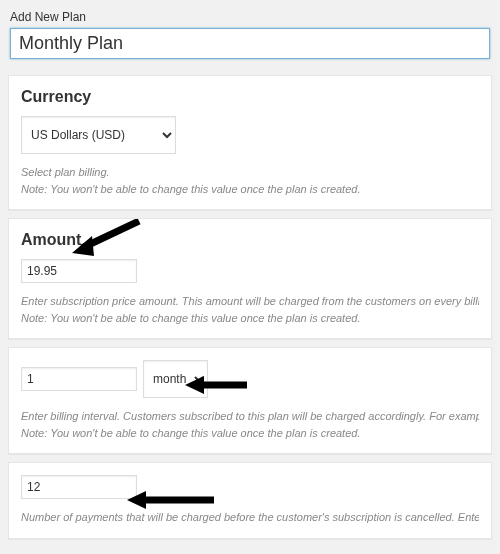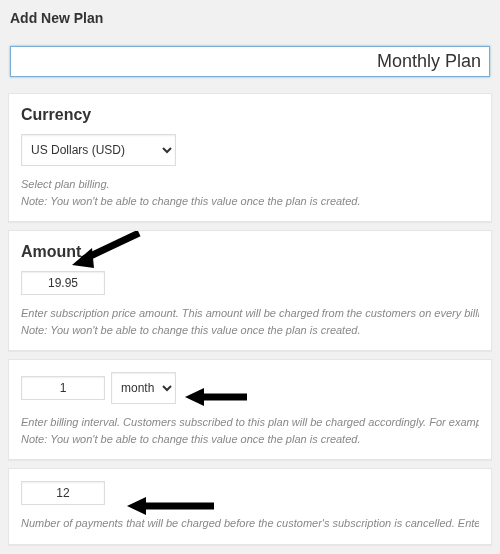--- a/index.html
+++ b/index.html
@@ -7,35 +7,34 @@
     font-family: "Segoe UI", "Helvetica Neue", Arial, sans-serif;
     background: #f1f1f1;
     color: #444;
     font-size: 12px;
     width: 500px;
   }
   .page-header {
     padding: 10px 10px 8px 10px;
   }
   .page-header h1 {
-    font-size: 14px;
-    font-weight: 700;
+    font-size: 12px;
+    font-weight: 400;
     color: #333;
-    margin-bottom: 20px;
+    margin-bottom: 4px;
   }
   .title-input {
     width: 100%;
     font-size: 18px;
     padding: 4px 8px;
     border: 1px solid #7baed6;
     box-shadow: 0 0 2px rgba(30,140,190,.6);
     color: #333;
     outline: none;
     background: #fff;
-    text-align: right;
   }
   .metabox {
     background: #fff;
     border: 1px solid #e5e5e5;
     box-shadow: 0 1px 1px rgba(0,0,0,0.04);
     margin: 8px;
     padding: 12px;
     position: relative;
     overflow: hidden;
   }
@@ -53,22 +52,22 @@
     margin-bottom: 10px;
   }
   select.small, input.small {
     border: 1px solid #ddd;
     box-shadow: inset 0 1px 2px rgba(0,0,0,0.07);
     font-size: 12px;
     padding: 3px 5px;
     color: #333;
     background: #fff;
   }
-  select.small { height: 32px; }
-  input.small { width: 84px; height: 24px; text-align: center; }
+  select.small { height: 38px; }
+  input.small { width: 116px; height: 24px; }
   select.currency { width: 155px; }
   select.unit { width: 65px; }
   .hint {
     font-size: 11px;
     font-style: italic;
     color: #888;
     line-height: 1.5;
     white-space: nowrap;
     overflow: hidden;
   }

